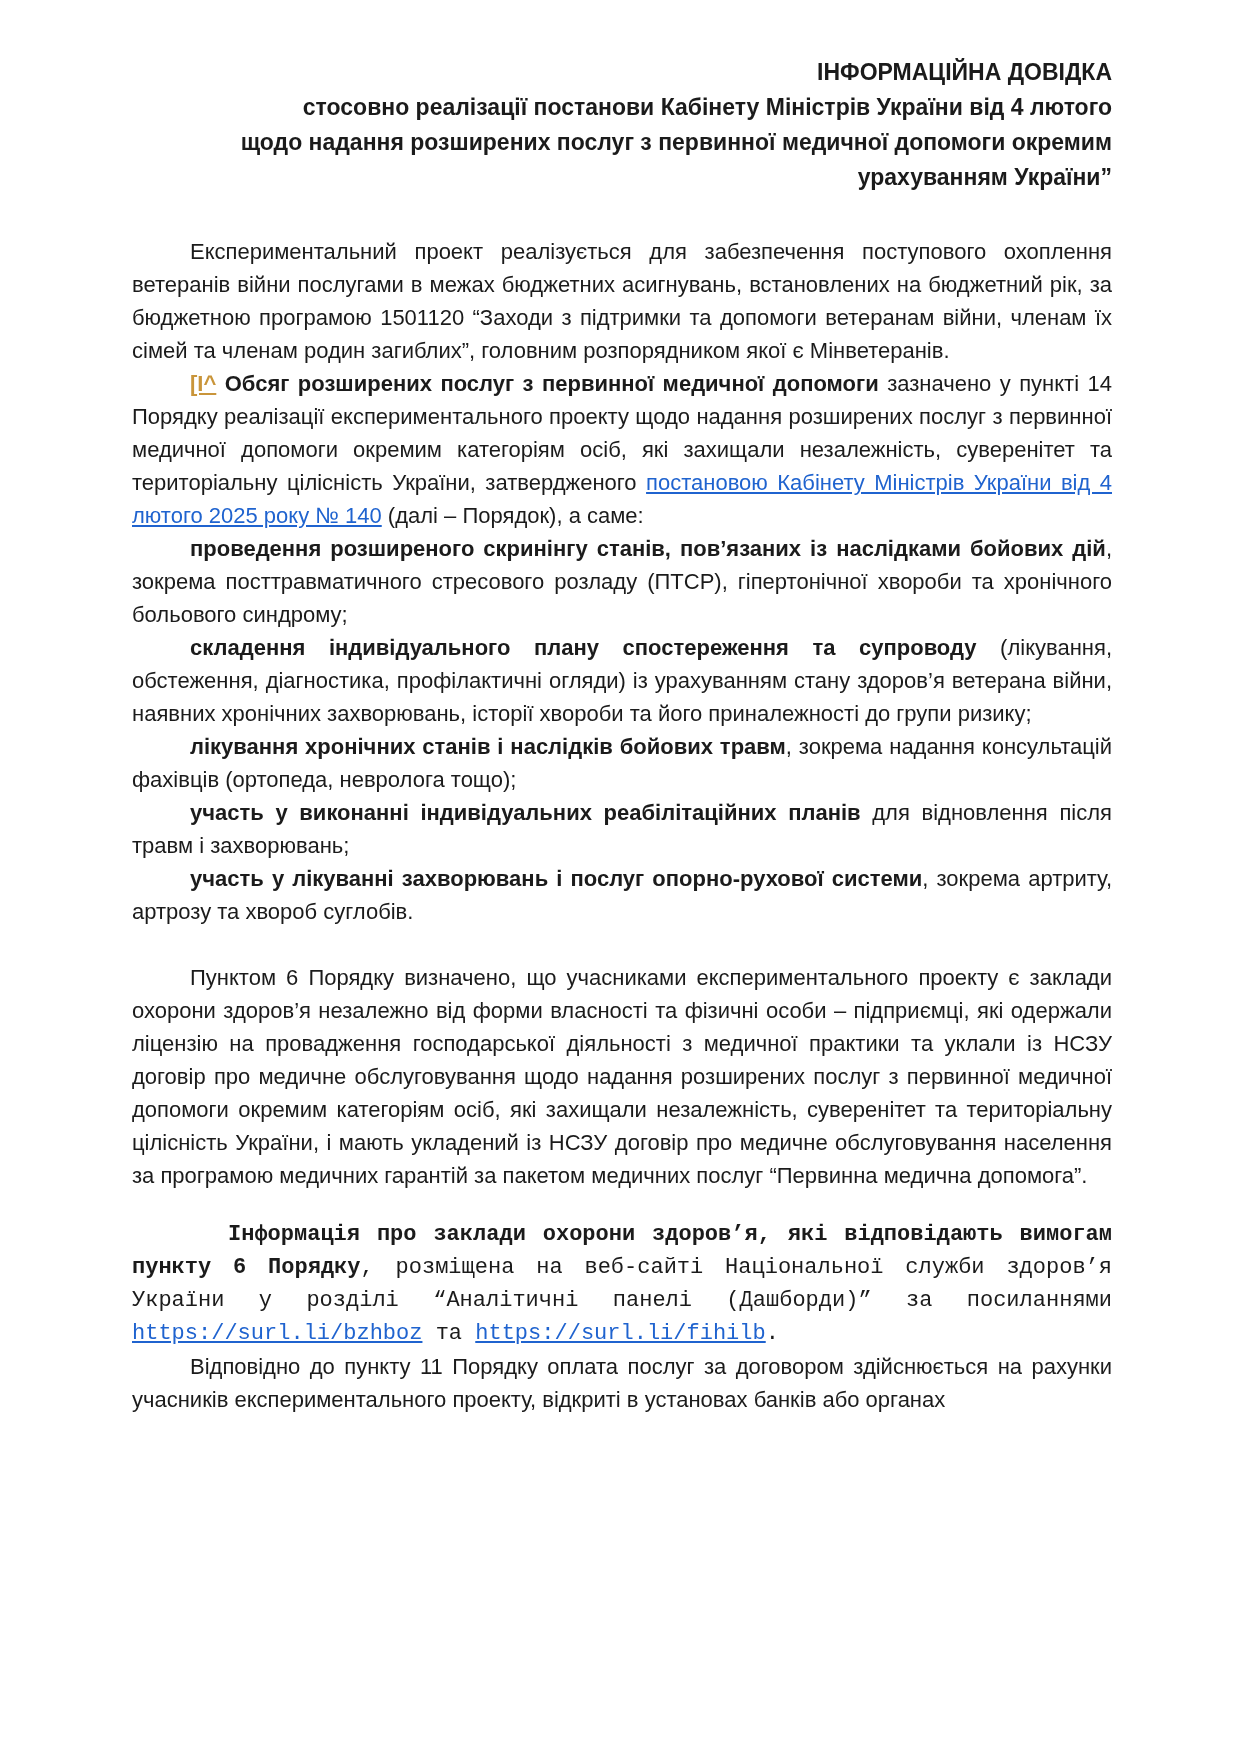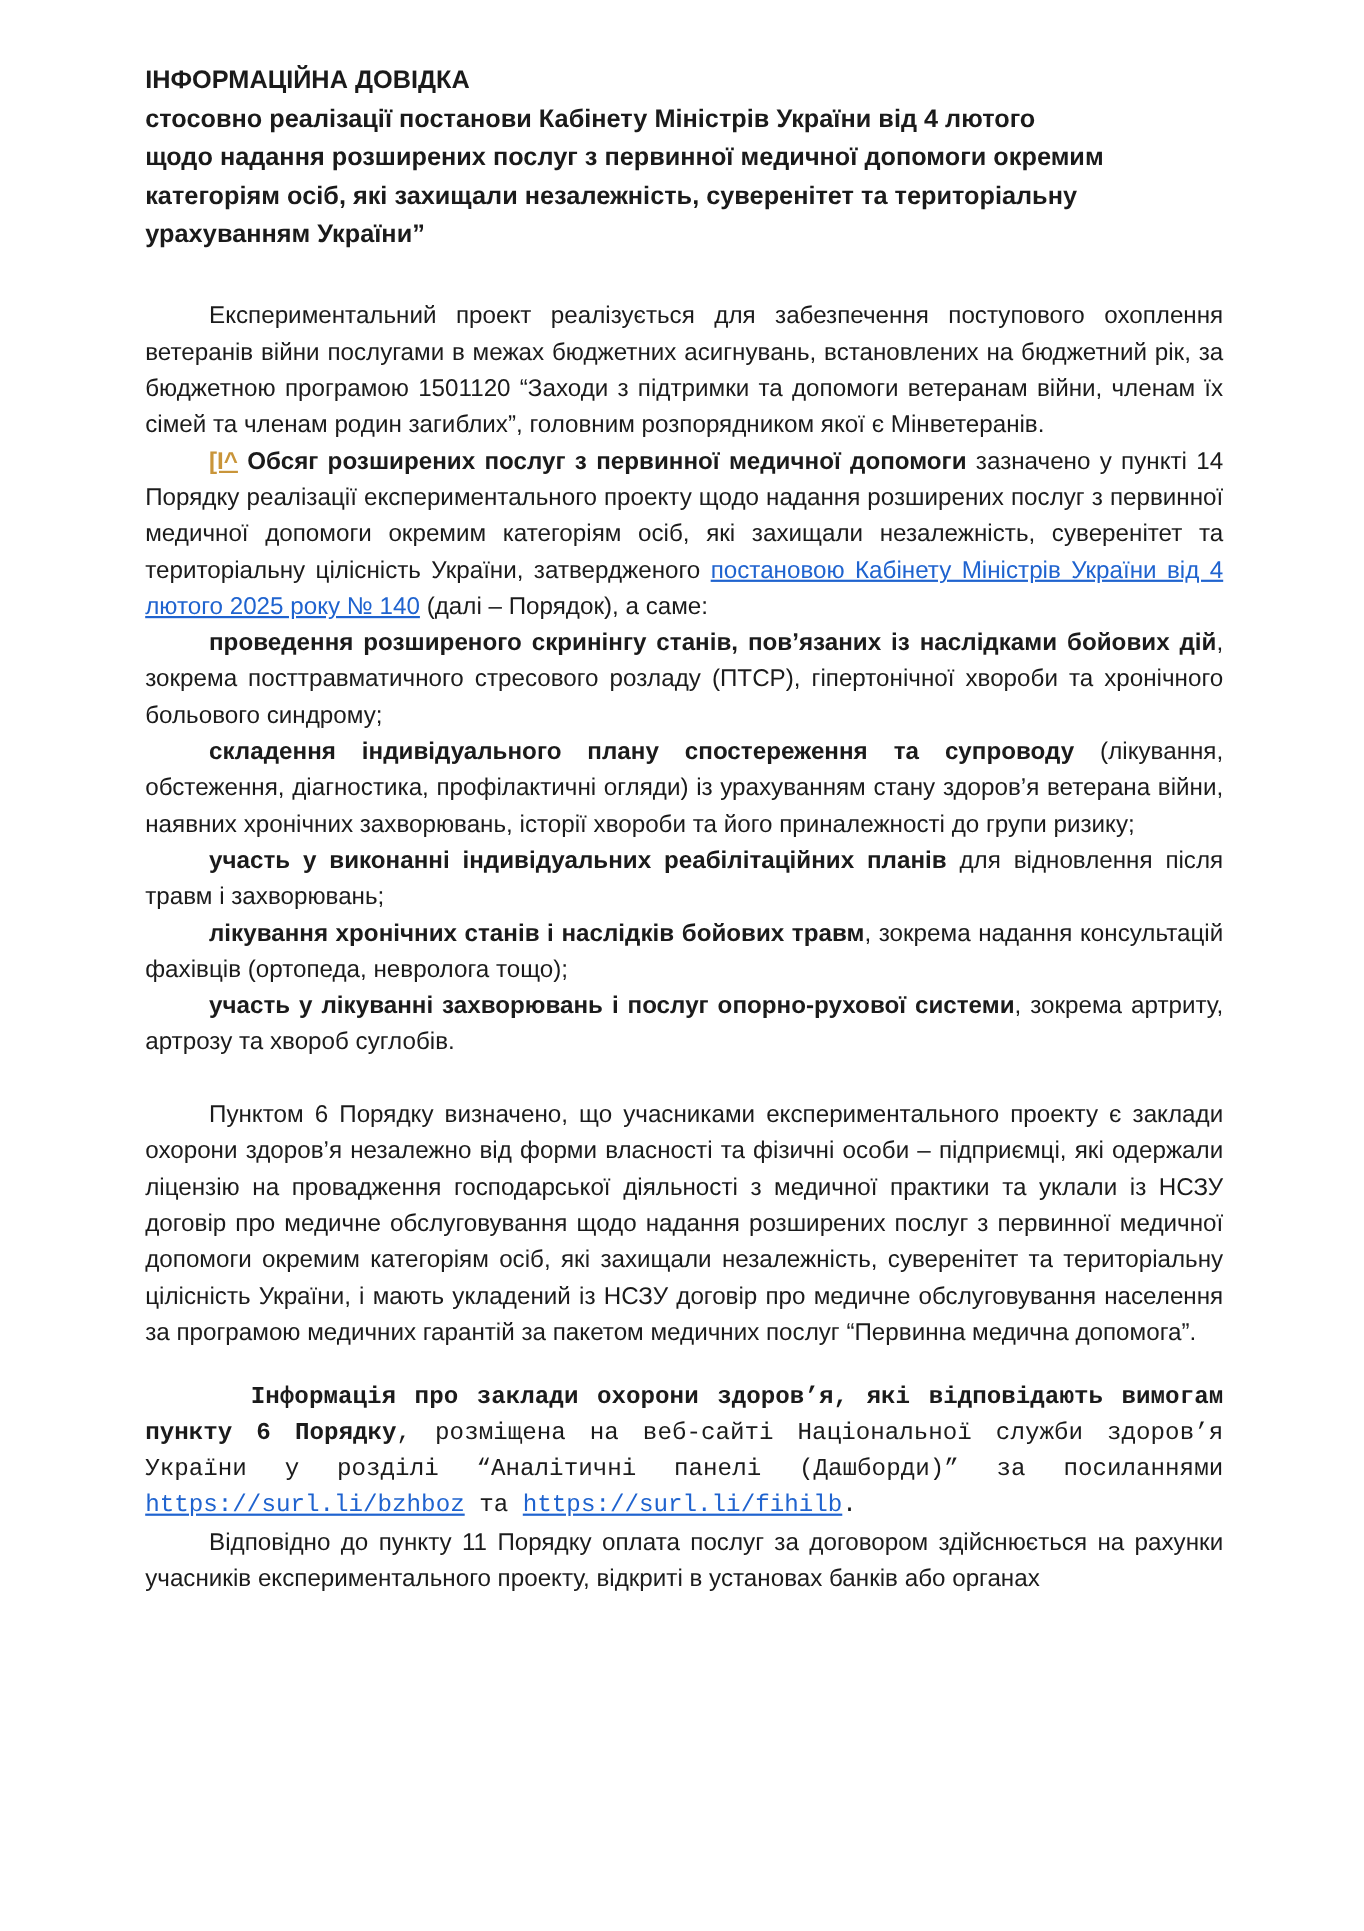--- a/index.html
+++ b/index.html
@@ -10,21 +10,21 @@
     height: 1755px;
     margin: 0 auto;
     background: #ffffff;
     padding: 55px 128px 0 132px;
     font-family: "Liberation Sans", "DejaVu Sans", sans-serif;
     color: #1b1b1b;
     font-size: 22px;
     line-height: 33px;
   }
   .doc-title {
-    text-align: left;
+    text-align: right;
     font-weight: 700;
     font-size: 23px;
     line-height: 35px;
     margin-bottom: 40px;
   }
   .preamble {
     text-align: justify;
     text-indent: 58px;
   }
   .para {
@@ -49,36 +49,35 @@
 </style>
 </head>
 <body>
 
 <div class="page">
 
   <header class="doc-title">
     <div>ІНФОРМАЦІЙНА ДОВІДКА</div>
     <div>стосовно реалізації постанови Кабінету Міністрів України від 4 лютого</div>
     <div>щодо надання розширених послуг з первинної медичної допомоги окремим</div>
-    <div>категоріям осіб, які захищали незалежність, суверенітет та територіальну</div>
     <div>урахуванням України”</div>
   </header>
 
   <p class="preamble">Експериментальний проект реалізується для забезпечення поступового охоплення ветеранів війни послугами в межах бюджетних асигнувань, встановлених на бюджетний рік, за бюджетною програмою 1501120 “Заходи з підтримки та допомоги ветеранам війни, членам їх сімей та членам родин загиблих”, головним розпорядником якої є Мінветеранів.</p>
 
   <p class="para"><span class="anchor-marker">[І^</span> <b>Обсяг розширених послуг з первинної медичної допомоги</b><span> зазначено у пункті 14 Порядку реалізації експериментального проекту щодо надання розширених послуг з первинної медичної допомоги окремим категоріям осіб, які захищали незалежність, суверенітет та територіальну цілісність України, затвердженого </span><a class="doc-link">постановою Кабінету Міністрів України від 4 лютого 2025 року № 140</a><span> (далі – Порядок), а саме:</span></p>
 
   <p class="para"><b>проведення розширеного скринінгу станів, пов’язаних із наслідками бойових дій</b><span>, зокрема посттравматичного стресового розладу (ПТСР), гіпертонічної хвороби та хронічного больового синдрому;</span></p>
 
   <p class="para"><b>складення індивідуального плану спостереження та супроводу</b><span> (лікування, обстеження, діагностика, профілактичні огляди) із урахуванням стану здоров’я ветерана війни, наявних хронічних захворювань, історії хвороби та його приналежності до групи ризику;</span></p>
 
 
+  <p class="para"><b>лікування хронічних станів і наслідків бойових травм</b><span>, зокрема надання консультацій фахівців (ортопеда, невролога тощо);</span></p>
+
   <p class="para"><b>участь у виконанні індивідуальних реабілітаційних планів</b><span> для відновлення після травм і захворювань;</span></p>
-
-  <p class="para"><b>лікування хронічних станів і наслідків бойових травм</b><span>, зокрема надання консультацій фахівців (ортопеда, невролога тощо);</span></p>
 
   <p class="para"><b>участь у лікуванні захворювань і послуг опорно-рухової системи</b><span>, зокрема артриту, артрозу та хвороб суглобів.</span></p>
 
   <p class="para gap-top">Пунктом 6 Порядку визначено, що учасниками експериментального проекту є заклади охорони здоров’я незалежно від форми власності та фізичні особи – підприємці, які одержали ліцензію на провадження господарської діяльності з медичної практики та уклали із НСЗУ договір про медичне обслуговування щодо надання розширених послуг з первинної медичної допомоги окремим категоріям осіб, які захищали незалежність, суверенітет та територіальну цілісність України, і мають укладений із НСЗУ договір про медичне обслуговування населення за програмою медичних гарантій за пакетом медичних послуг “Первинна медична допомога”.</p>
 
   <p class="para gap-top-sm info-para"><b>Інформація про заклади охорони здоров’я, які відповідають вимогам пункту 6 Порядку</b><span>, розміщена на веб-сайті Національної служби здоров’я України у розділі “Аналітичні панелі (Дашборди)” за посиланнями </span><a class="doc-link">https://surl.li/bzhboz</a><span> та </span><a class="doc-link">https://surl.li/fihilb</a><span>.</span></p>
 
   <p class="para">Відповідно до пункту 11 Порядку оплата послуг за договором здійснюється на рахунки учасників експериментального проекту, відкриті в установах банків або органах</p>
 
 </div>

